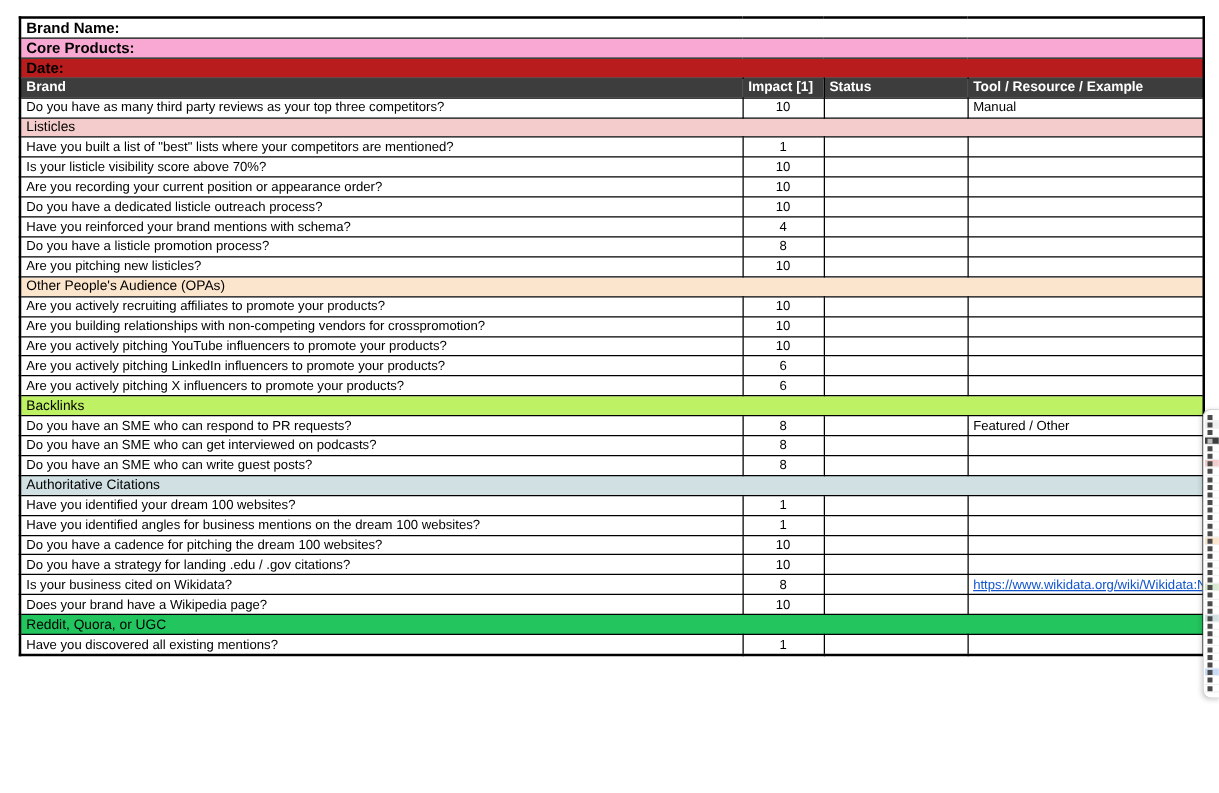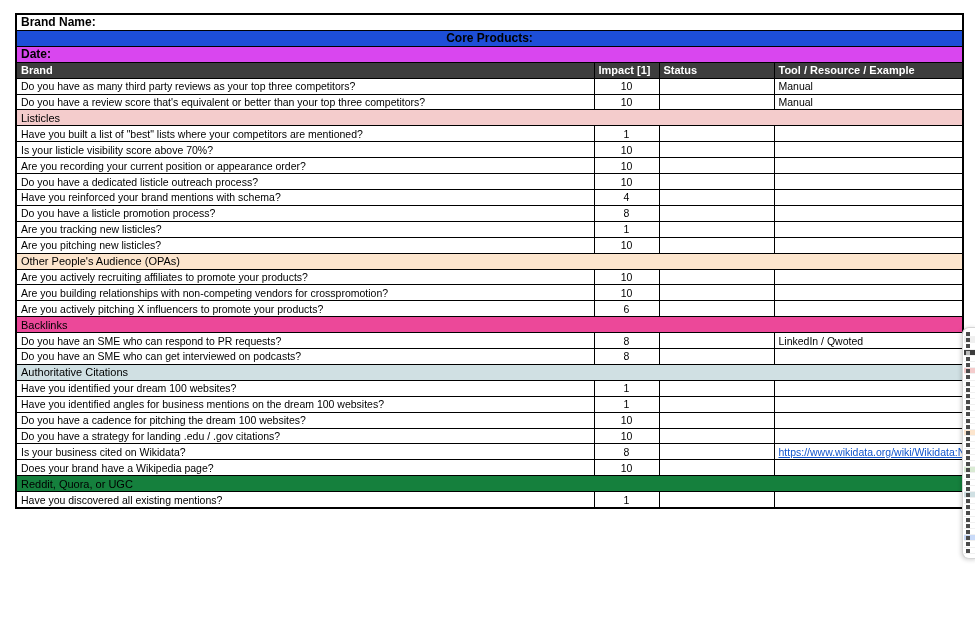--- a/index.html
+++ b/index.html
@@ -54,43 +54,37 @@
     <col class="c-check">
       <col class="c-impact">
       <col class="c-status">
       <col class="c-tool">
   </colgroup>
   <tbody id="sheet-body">
       <tr class="info-row">
         <td colspan="4" style="background: rgb(255, 255, 255);">Brand Name:</td>
       </tr>
       <tr class="info-row">
-        <td colspan="4" style="background: #1d4ed8; text-align: center;">Core Products:</td>
+        <td colspan="4" style="background: #f9a8d4;">Core Products:</td>
       </tr>
       <tr class="info-row">
-        <td colspan="4" style="background: #d946ef;">Date:</td>
+        <td colspan="4" style="background: #b91c1c;">Date:</td>
       </tr>
       <tr class="header-row">
         <td>Brand</td>
         <td>Impact [1]</td>
         <td>Status</td>
         <td>Tool / Resource / Example</td>
       </tr>
       <tr>
         <td>Do you have as many third party reviews as your top three competitors?</td>
         <td class="impact-cell">10</td>
         <td></td>
         <td>Manual</td>
       </tr>
-      <tr>
-        <td>Do you have a review score that's equivalent or better than your top three competitors?</td>
-        <td class="impact-cell">10</td>
-        <td></td>
-        <td>Manual</td>
-      </tr>
       <tr class="section-row">
         <td colspan="4" style="background: rgb(244, 204, 204);">Listicles</td>
       </tr>
       <tr>
         <td>Have you built a list of "best" lists where your competitors are mentioned?</td>
         <td class="impact-cell">1</td>
         <td></td>
         <td></td>
       </tr>
       <tr>
@@ -117,63 +111,75 @@
         <td></td>
         <td></td>
       </tr>
       <tr>
         <td>Do you have a listicle promotion process?</td>
         <td class="impact-cell">8</td>
         <td></td>
         <td></td>
       </tr>
       <tr>
-        <td>Are you tracking new listicles?</td>
-        <td class="impact-cell">1</td>
-        <td></td>
-        <td></td>
-      </tr>
-      <tr>
         <td>Are you pitching new listicles?</td>
         <td class="impact-cell">10</td>
         <td></td>
         <td></td>
       </tr>
       <tr class="section-row">
         <td colspan="4" style="background: rgb(252, 229, 205);">Other People's Audience (OPAs)</td>
       </tr>
       <tr>
         <td>Are you actively recruiting affiliates to promote your products?</td>
         <td class="impact-cell">10</td>
         <td></td>
         <td></td>
       </tr>
       <tr>
         <td>Are you building relationships with non-competing vendors for crosspromotion?</td>
         <td class="impact-cell">10</td>
+        <td></td>
+        <td></td>
+      </tr>
+      <tr>
+        <td>Are you actively pitching YouTube influencers to promote your products?</td>
+        <td class="impact-cell">10</td>
+        <td></td>
+        <td></td>
+      </tr>
+      <tr>
+        <td>Are you actively pitching LinkedIn influencers to promote your products?</td>
+        <td class="impact-cell">6</td>
         <td></td>
         <td></td>
       </tr>
       <tr>
         <td>Are you actively pitching X influencers to promote your products?</td>
         <td class="impact-cell">6</td>
         <td></td>
         <td></td>
       </tr>
       <tr class="section-row">
-        <td colspan="4" style="background: #ec4899;">Backlinks</td>
+        <td colspan="4" style="background: #bef264;">Backlinks</td>
       </tr>
       <tr>
         <td>Do you have an SME who can respond to PR requests?</td>
         <td class="impact-cell">8</td>
         <td></td>
-        <td>LinkedIn / Qwoted</td>
+        <td>Featured / Other</td>
       </tr>
       <tr>
         <td>Do you have an SME who can get interviewed on podcasts?</td>
+        <td class="impact-cell">8</td>
+        <td></td>
+        <td></td>
+      </tr>
+      <tr>
+        <td>Do you have an SME who can write guest posts?</td>
         <td class="impact-cell">8</td>
         <td></td>
         <td></td>
       </tr>
       <tr class="section-row">
         <td colspan="4" style="background: rgb(208, 224, 227);">Authoritative Citations</td>
       </tr>
       <tr>
         <td>Have you identified your dream 100 websites?</td>
         <td class="impact-cell">1</td>
@@ -204,21 +210,21 @@
         <td></td>
         <td><a class="cell-link">https://www.wikidata.org/wiki/Wikidata:N</a></td>
       </tr>
       <tr>
         <td>Does your brand have a Wikipedia page?</td>
         <td class="impact-cell">10</td>
         <td></td>
         <td></td>
       </tr>
       <tr class="section-row">
-        <td colspan="4" style="background: #15803d;">Reddit, Quora, or UGC</td>
+        <td colspan="4" style="background: #22c55e;">Reddit, Quora, or UGC</td>
       </tr>
       <tr>
         <td>Have you discovered all existing mentions?</td>
         <td class="impact-cell">1</td>
         <td></td>
         <td></td>
       </tr>
     </tbody>
 </table>
 

